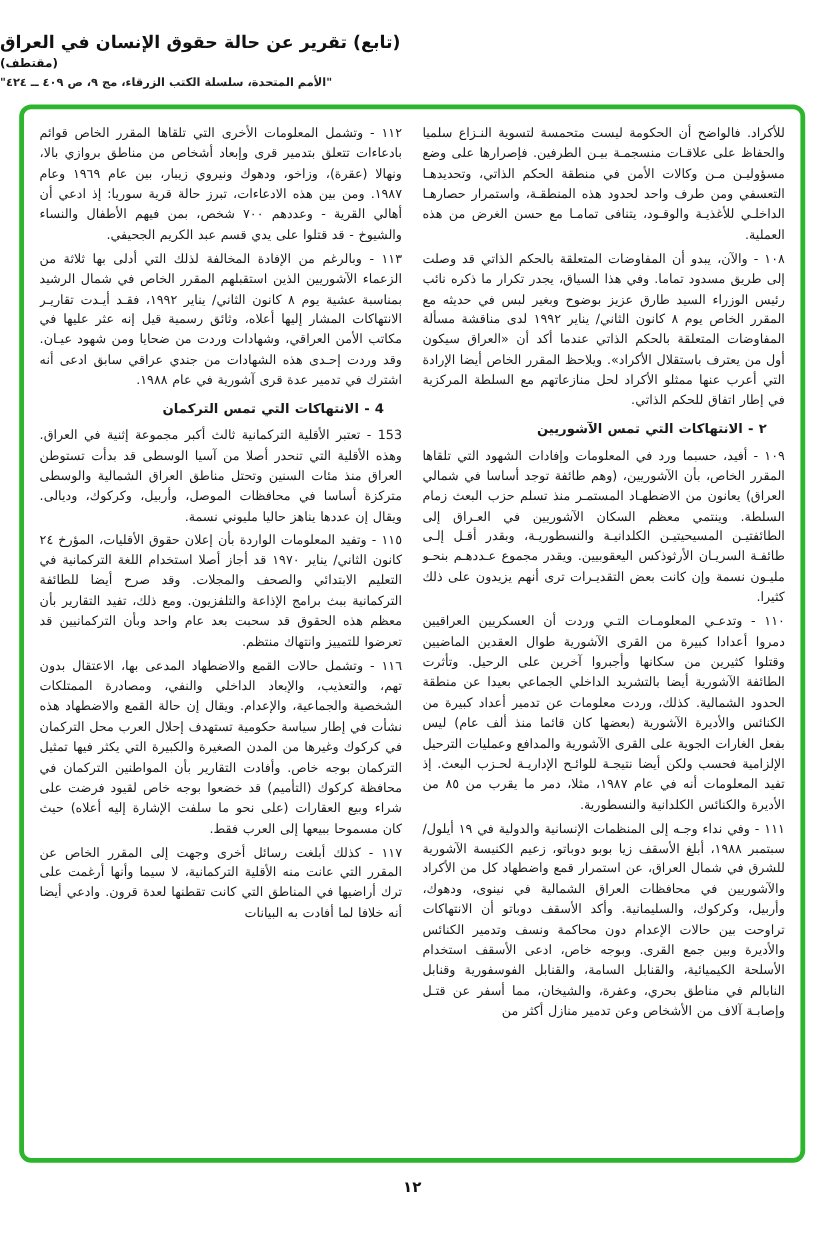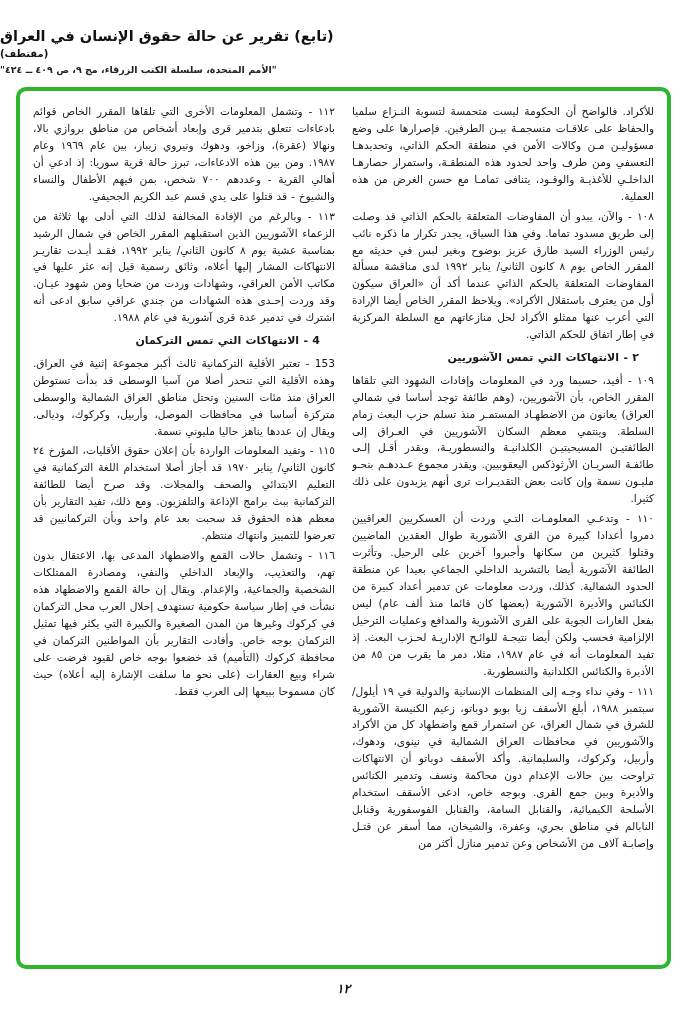--- a/index.html
+++ b/index.html
@@ -66,21 +66,20 @@
   }
   .para.heading {
     font-weight: bold;
     text-align: right;
     margin: 6px 15px 5px;
     font-size: 11px;
   }
   .page-footer {
     text-align: center;
     margin-top: 9px;
-    font-style: italic;
   }
   .page-number {
     font-size: 12.5px;
     font-weight: bold;
     color: #111;
   }
 </style>
 </head>
 <body>
 
@@ -102,20 +101,21 @@
           <p class="para">١١٠ - وتدعـي المعلومـات التـي وردت أن العسكريين العراقيين دمروا أعدادا كبيرة من القرى الآشورية طوال العقدين الماضيين وقتلوا كثيرين من سكانها وأجبروا آخرين على الرحيل. وتأثرت الطائفة الآشورية أيضا بالتشريد الداخلي الجماعي بعيدا عن منطقة الحدود الشمالية. كذلك، وردت معلومات عن تدمير أعداد كبيرة من الكنائس والأديرة الآشورية (بعضها كان قائما منذ ألف عام) ليس بفعل الغارات الجوية على القرى الآشورية والمدافع وعمليات الترحيل الإلزامية فحسب ولكن أيضا نتيجـة للوائـح الإداريـة لحـزب البعث. إذ تفيد المعلومات أنه في عام ١٩٨٧، مثلا، دمر ما يقرب من ٨٥ من الأديرة والكنائس الكلدانية والنسطورية.</p>
           <p class="para">١١١ - وفي نداء وجـه إلى المنظمات الإنسانية والدولية في ١٩ أيلول/ سبتمبر ١٩٨٨، أبلغ الأسقف زيا بوبو دوباتو، زعيم الكنيسة الآشورية للشرق في شمال العراق، عن استمرار قمع واضطهاد كل من الأكراد والآشوريين في محافظات العراق الشمالية في نينوى، ودهوك، وأربيل، وكركوك، والسليمانية. وأكد الأسقف دوباتو أن الانتهاكات تراوحت بين حالات الإعدام دون محاكمة ونسف وتدمير الكنائس والأديرة وبين جمع القرى. وبوجه خاص، ادعى الأسقف استخدام الأسلحة الكيميائية، والقنابل السامة، والقنابل الفوسفورية وقنابل النابالم في مناطق بحري، وعفرة، والشيخان، مما أسفر عن قتـل وإصابـة آلاف من الأشخاص وعن تدمير منازل أكثر من</p>
         </div>
       <div class="col">
           <p class="para">١١٢ - وتشمل المعلومات الأخرى التي تلقاها المقرر الخاص قوائم بادعاءات تتعلق بتدمير قرى وإبعاد أشخاص من مناطق بروازي بالا، ونهالا (عقرة)، وزاخو، ودهوك ونيروي زيبار، بين عام ١٩٦٩ وعام ١٩٨٧. ومن بين هذه الادعاءات، تبرز حالة قرية سوريا: إذ ادعي أن أهالي القرية - وعددهم ٧٠٠ شخص، بمن فيهم الأطفال والنساء والشيوخ - قد قتلوا على يدي قسم عبد الكريم الجحيفي.</p>
           <p class="para">١١٣ - وبالرغم من الإفادة المخالفة لذلك التي أدلى بها ثلاثة من الزعماء الآشوريين الذين استقبلهم المقرر الخاص في شمال الرشيد بمناسبة عشية يوم ٨ كانون الثاني/ يناير ١٩٩٢، فقـد أيـدت تقاريـر الانتهاكات المشار إليها أعلاه، وثائق رسمية قيل إنه عثر عليها في مكاتب الأمن العراقي، وشهادات وردت من ضحايا ومن شهود عيـان. وقد وردت إحـدى هذه الشهادات من جندي عراقي سابق ادعى أنه اشترك في تدمير عدة قرى آشورية في عام ١٩٨٨.</p>
           <p class="para heading">4 - الانتهاكات التي تمس التركمان</p>
           <p class="para">153 - تعتبر الأقلية التركمانية ثالث أكبر مجموعة إثنية في العراق. وهذه الأقلية التي تنحدر أصلا من آسيا الوسطى قد بدأت تستوطن العراق منذ مئات السنين وتحتل مناطق العراق الشمالية والوسطى متركزة أساسا في محافظات الموصل، وأربيل، وكركوك، وديالى. ويقال إن عددها يناهز حاليا مليوني نسمة.</p>
           <p class="para">١١٥ - وتفيد المعلومات الواردة بأن إعلان حقوق الأقليات، المؤرخ ٢٤ كانون الثاني/ يناير ١٩٧٠ قد أجاز أصلا استخدام اللغة التركمانية في التعليم الابتدائي والصحف والمجلات. وقد صرح أيضا للطائفة التركمانية ببث برامج الإذاعة والتلفزيون. ومع ذلك، تفيد التقارير بأن معظم هذه الحقوق قد سحبت بعد عام واحد وبأن التركمانيين قد تعرضوا للتمييز وانتهاك منتظم.</p>
           <p class="para">١١٦ - وتشمل حالات القمع والاضطهاد المدعى بها، الاعتقال بدون تهم، والتعذيب، والإبعاد الداخلي والنفي، ومصادرة الممتلكات الشخصية والجماعية، والإعدام. ويقال إن حالة القمع والاضطهاد هذه نشأت في إطار سياسة حكومية تستهدف إحلال العرب محل التركمان في كركوك وغيرها من المدن الصغيرة والكبيرة التي يكثر فيها تمثيل التركمان بوجه خاص. وأفادت التقارير بأن المواطنين التركمان في محافظة كركوك (التأميم) قد خضعوا بوجه خاص لقيود فرضت على شراء وبيع العقارات (على نحو ما سلفت الإشارة إليه أعلاه) حيث كان مسموحا ببيعها إلى العرب فقط.</p>
+          <p class="para">١١٧ - كذلك أبلغت رسائل أخرى وجهت إلى المقرر الخاص عن المقرر التي عانت منه الأقلية التركمانية، لا سيما وأنها أرغمت على ترك أراضيها في المناطق التي كانت تقطنها لعدة قرون. وادعي أيضا أنه خلافا لما أفادت به البيانات</p>
         </div>
     </div>
   </div>
 
   <div class="page-footer">
     <span class="page-number">١٢</span>
   </div>
 
 </div>
 

